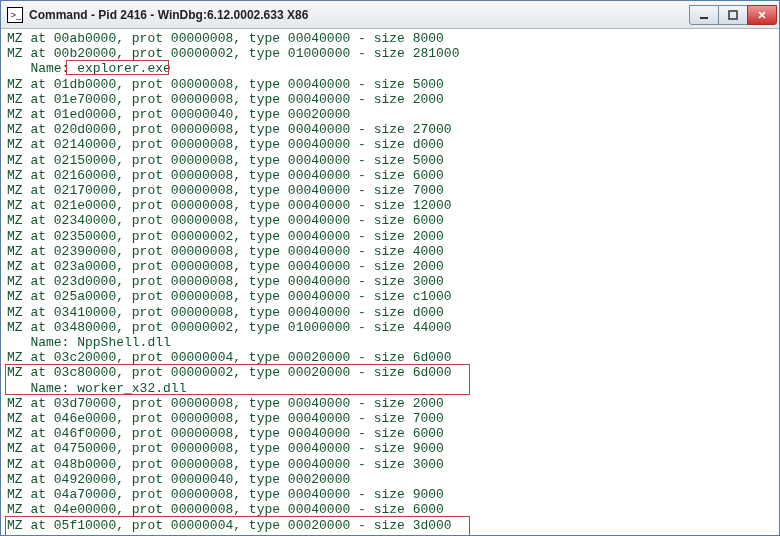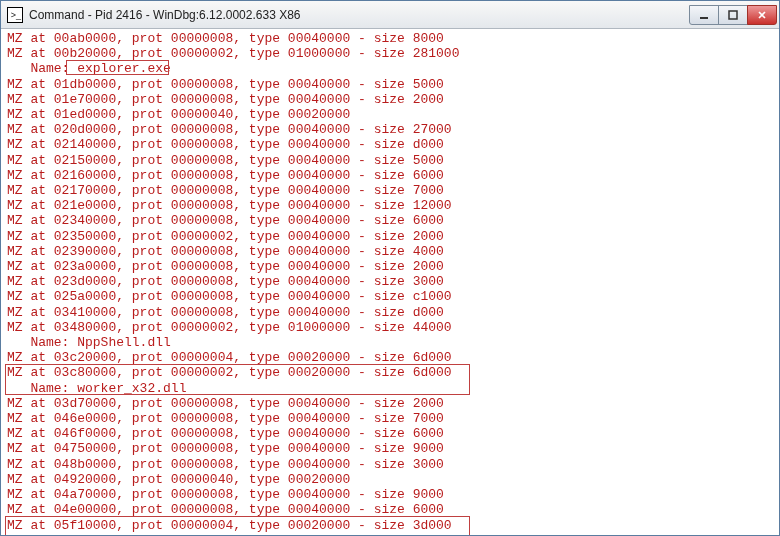--- a/index.html
+++ b/index.html
@@ -35,21 +35,21 @@
   height: 16px;
   margin-right: 6px;
   border: 1px solid #000;
   display: flex;
   align-items: center;
   justify-content: flex-end;
   font-size: 9px;
   padding-right: 1px;
   background: #fff;
 }
-.title-text { flex: 1; }
+.title-text { flex: 1; font-weight: bold; }
 .win-controls {
   display: flex;
   height: 20px;
   margin-right: 2px;
 }
 .win-btn {
   width: 30px;
   height: 20px;
   border: 1px solid #7a8a9a;
   background: linear-gradient(to bottom, #f4f6f9, #d6dde6);
@@ -65,21 +65,21 @@
   border-radius: 0 0 3px 0;
 }
 .win-btn svg { display: block; }
 .content {
   flex: 1;
   background: #fff;
   padding: 2px 6px;
   overflow: hidden;
   white-space: pre;
   line-height: 15.2px;
-  color: #b91c1c;
+  color: #14532d;
   position: relative;
 }
 .line { white-space: pre; }
 .highlight-box {
   position: absolute;
   border: 1px solid #c04040;
   pointer-events: none;
 }
 </style>
 </head>

